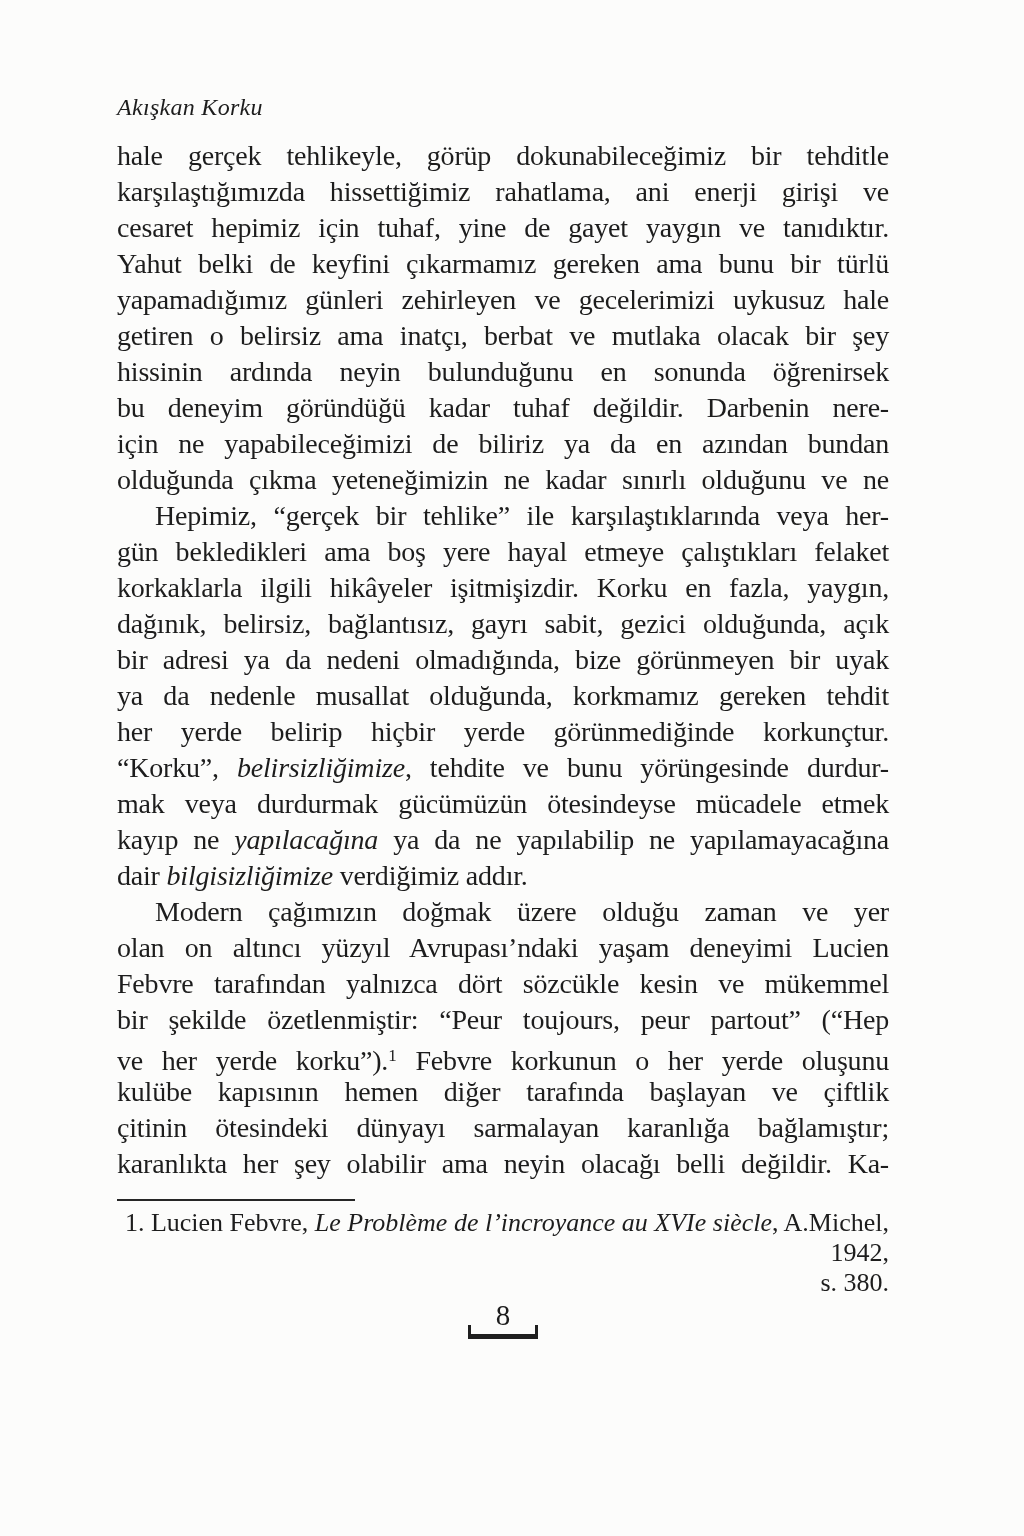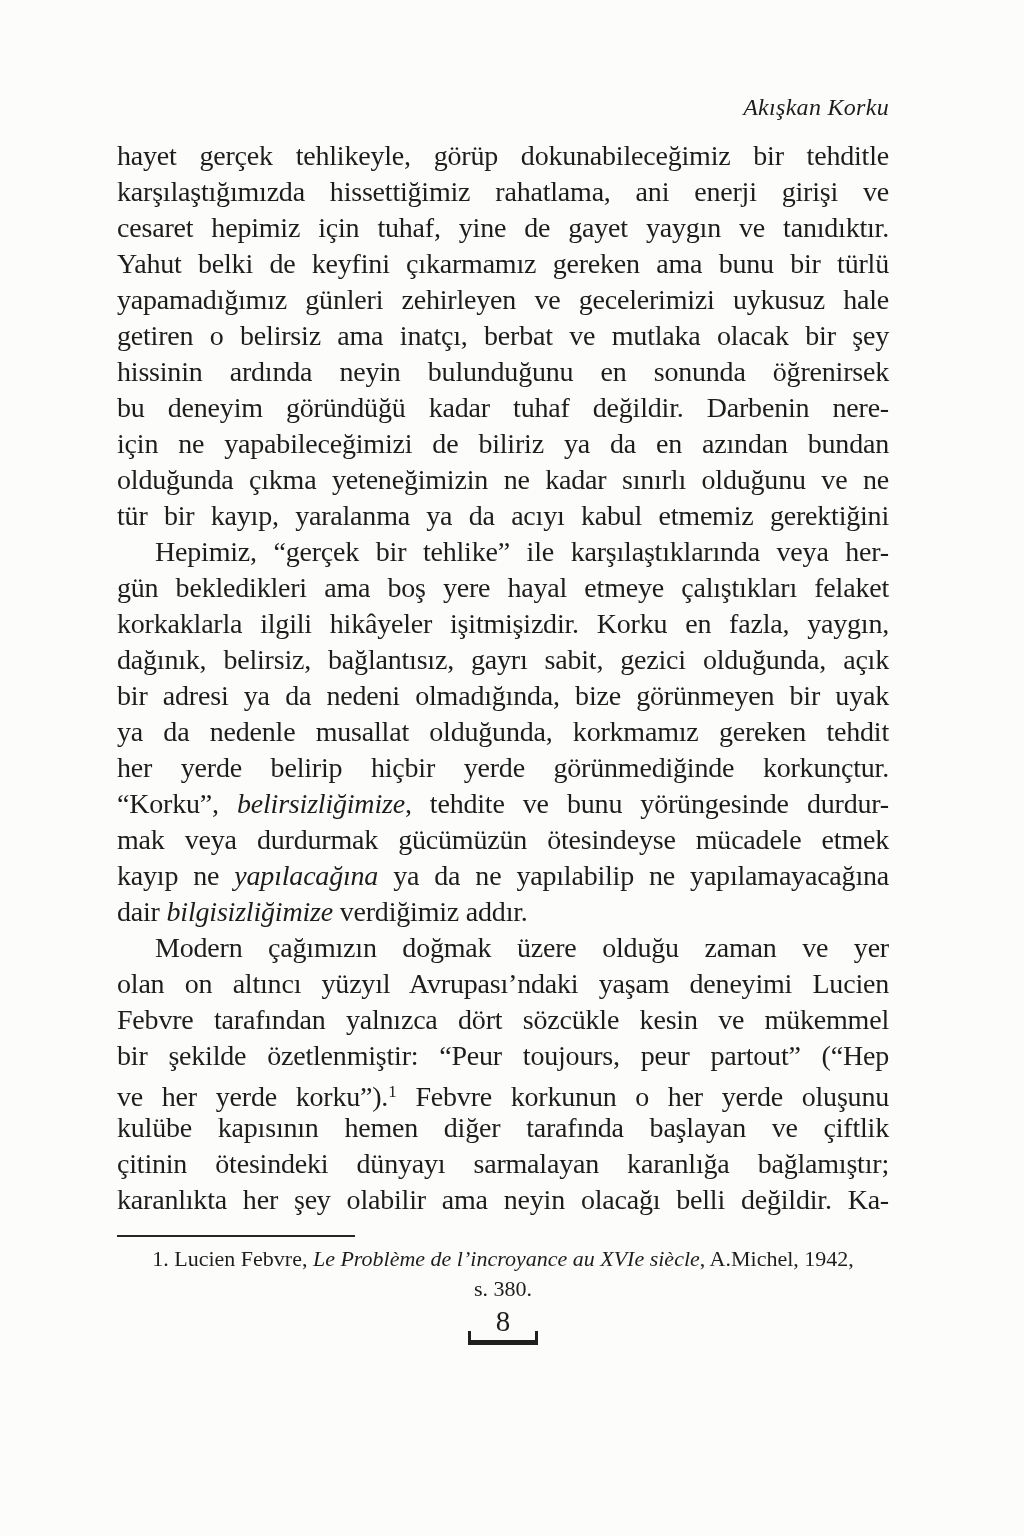--- a/index.html
+++ b/index.html
@@ -22,21 +22,20 @@
     left: 117px;
     top: 0;
     width: 772px;
   }
   .running-header {
     margin-top: 92px;
     font-style: italic;
     font-size: 24px;
     line-height: 30px;
     letter-spacing: 0.3px;
-    text-align: right;
   }
   .body-text {
     margin-top: 16px;
   }
   .para { margin: 0; }
   .line {
     font-size: 28px;
     line-height: 36px;
     height: 36px;
     letter-spacing: -0.2px;
@@ -60,23 +59,23 @@
   .footnote {
     margin-top: 17px;
   }
   .footnote-rule {
     width: 238px;
     height: 0;
     border-top: 2px solid #262626;
     margin-bottom: 7px;
   }
   .footnote .fline {
-    font-size: 22px;
+    font-size: 26px;
     line-height: 30px;
-    text-align: center;
+    text-align: right;
   }
   .footnote .fline i { font-style: italic; }
   .page-number-block {
     margin-top: 2px;
     text-align: center;
   }
   .page-number {
     font-size: 29px;
     line-height: 30px;
     display: inline-block;
@@ -93,31 +92,30 @@
 </head>
 <body>
 
 <div class="page">
   <div class="content">
 
     <div class="running-header">Akışkan Korku</div>
 
     <div class="body-text" id="body-text">
         <div class="para">
-          <div class="line"><span>hayet gerçek tehlikeyle, görüp dokunabileceğimiz bir tehditle</span></div>
+          <div class="line"><span>hale gerçek tehlikeyle, görüp dokunabileceğimiz bir tehditle</span></div>
           <div class="line"><span>karşılaştığımızda hissettiğimiz rahatlama, ani enerji girişi ve</span></div>
           <div class="line"><span>cesaret hepimiz için tuhaf, yine de gayet yaygın ve tanıdıktır.</span></div>
           <div class="line"><span>Yahut belki de keyfini çıkarmamız gereken ama bunu bir türlü</span></div>
           <div class="line"><span>yapamadığımız günleri zehirleyen ve gecelerimizi uykusuz hale</span></div>
           <div class="line"><span>getiren o belirsiz ama inatçı, berbat ve mutlaka olacak bir şey</span></div>
           <div class="line"><span>hissinin ardında neyin bulunduğunu en sonunda öğrenirsek</span></div>
           <div class="line"><span>bu deneyim göründüğü kadar tuhaf değildir. Darbenin nere-</span></div>
           <div class="line"><span>için ne yapabileceğimizi de biliriz ya da en azından bundan</span></div>
           <div class="line"><span>olduğunda çıkma yeteneğimizin ne kadar sınırlı olduğunu ve ne</span></div>
-          <div class="line"><span>tür bir kayıp, yaralanma ya da acıyı kabul etmemiz gerektiğini</span></div>
         </div>
         <div class="para">
           <div class="line indent"><span>Hepimiz, “gerçek bir tehlike” ile karşılaştıklarında veya her-</span></div>
           <div class="line"><span>gün bekledikleri ama boş yere hayal etmeye çalıştıkları felaket</span></div>
           <div class="line"><span>korkaklarla ilgili hikâyeler işitmişizdir. Korku en fazla, yaygın,</span></div>
           <div class="line"><span>dağınık, belirsiz, bağlantısız, gayrı sabit, gezici olduğunda, açık</span></div>
           <div class="line"><span>bir adresi ya da nedeni olmadığında, bize görünmeyen bir uyak</span></div>
           <div class="line"><span>ya da nedenle musallat olduğunda, korkmamız gereken tehdit</span></div>
           <div class="line"><span>her yerde belirip hiçbir yerde görünmediğinde korkunçtur.</span></div>
           <div class="line"><span>“Korku”, </span><i>belirsizliğimize</i><span>, tehdite ve bunu yörüngesinde durdur-</span></div>

